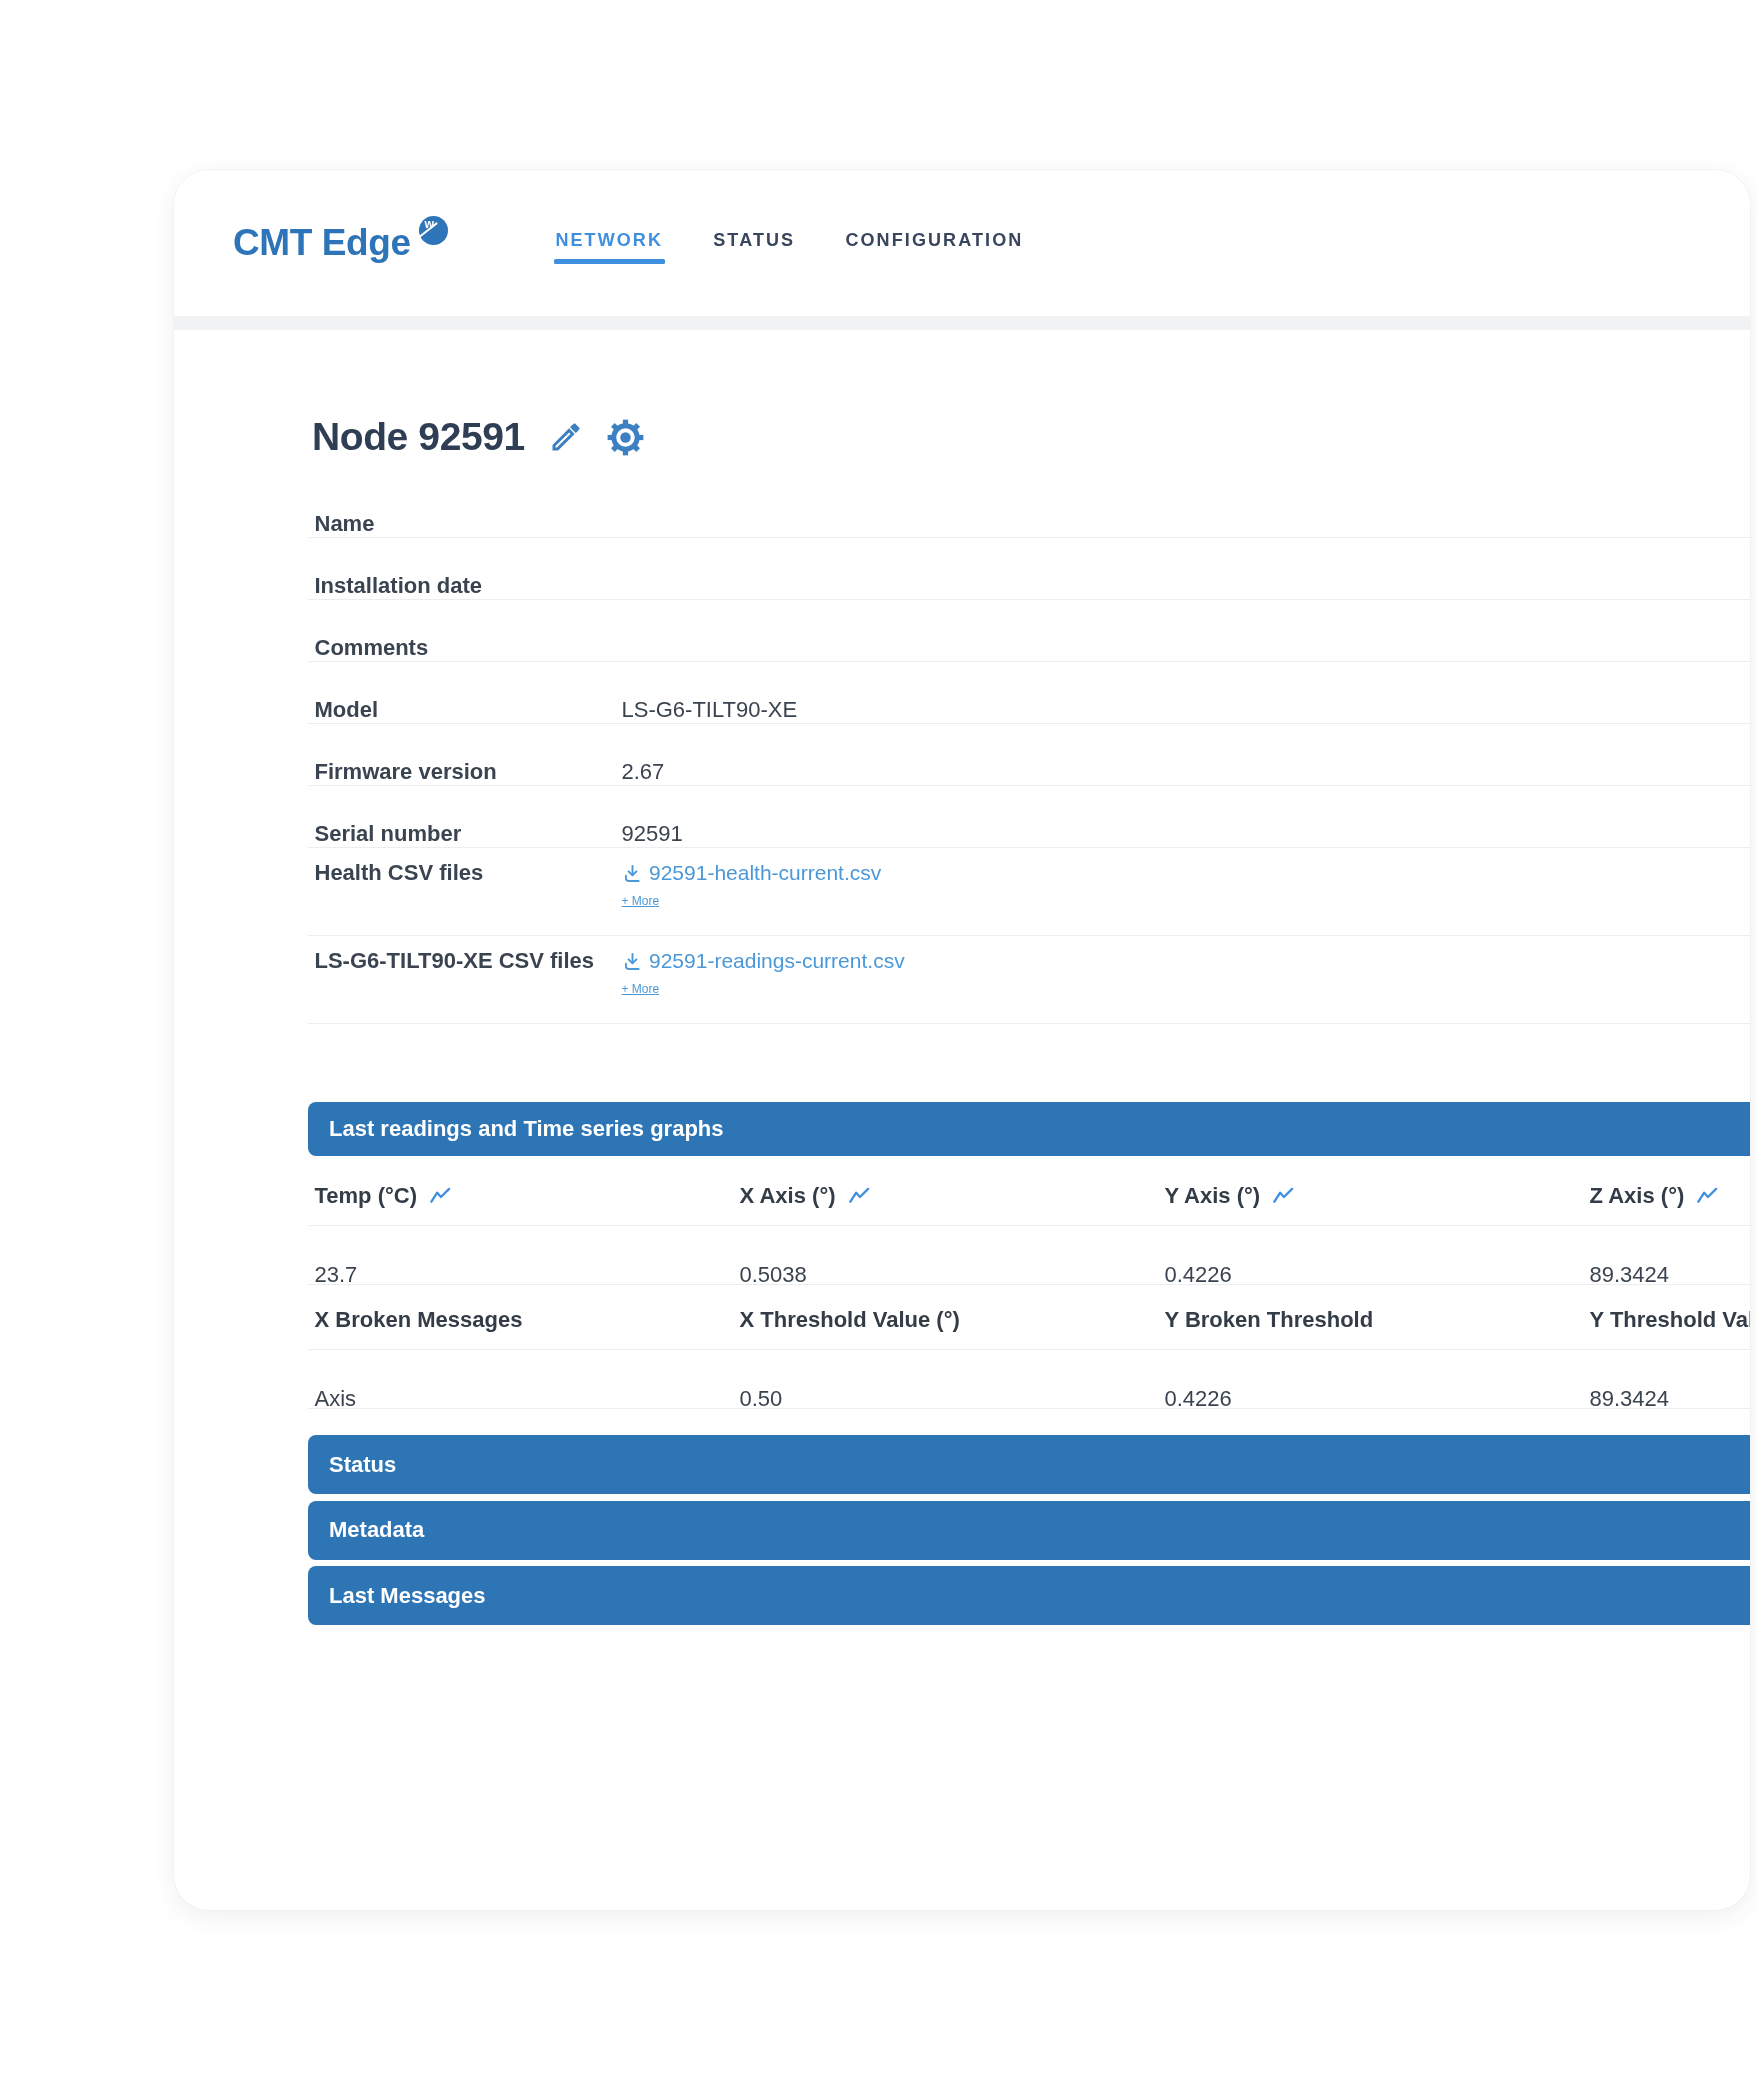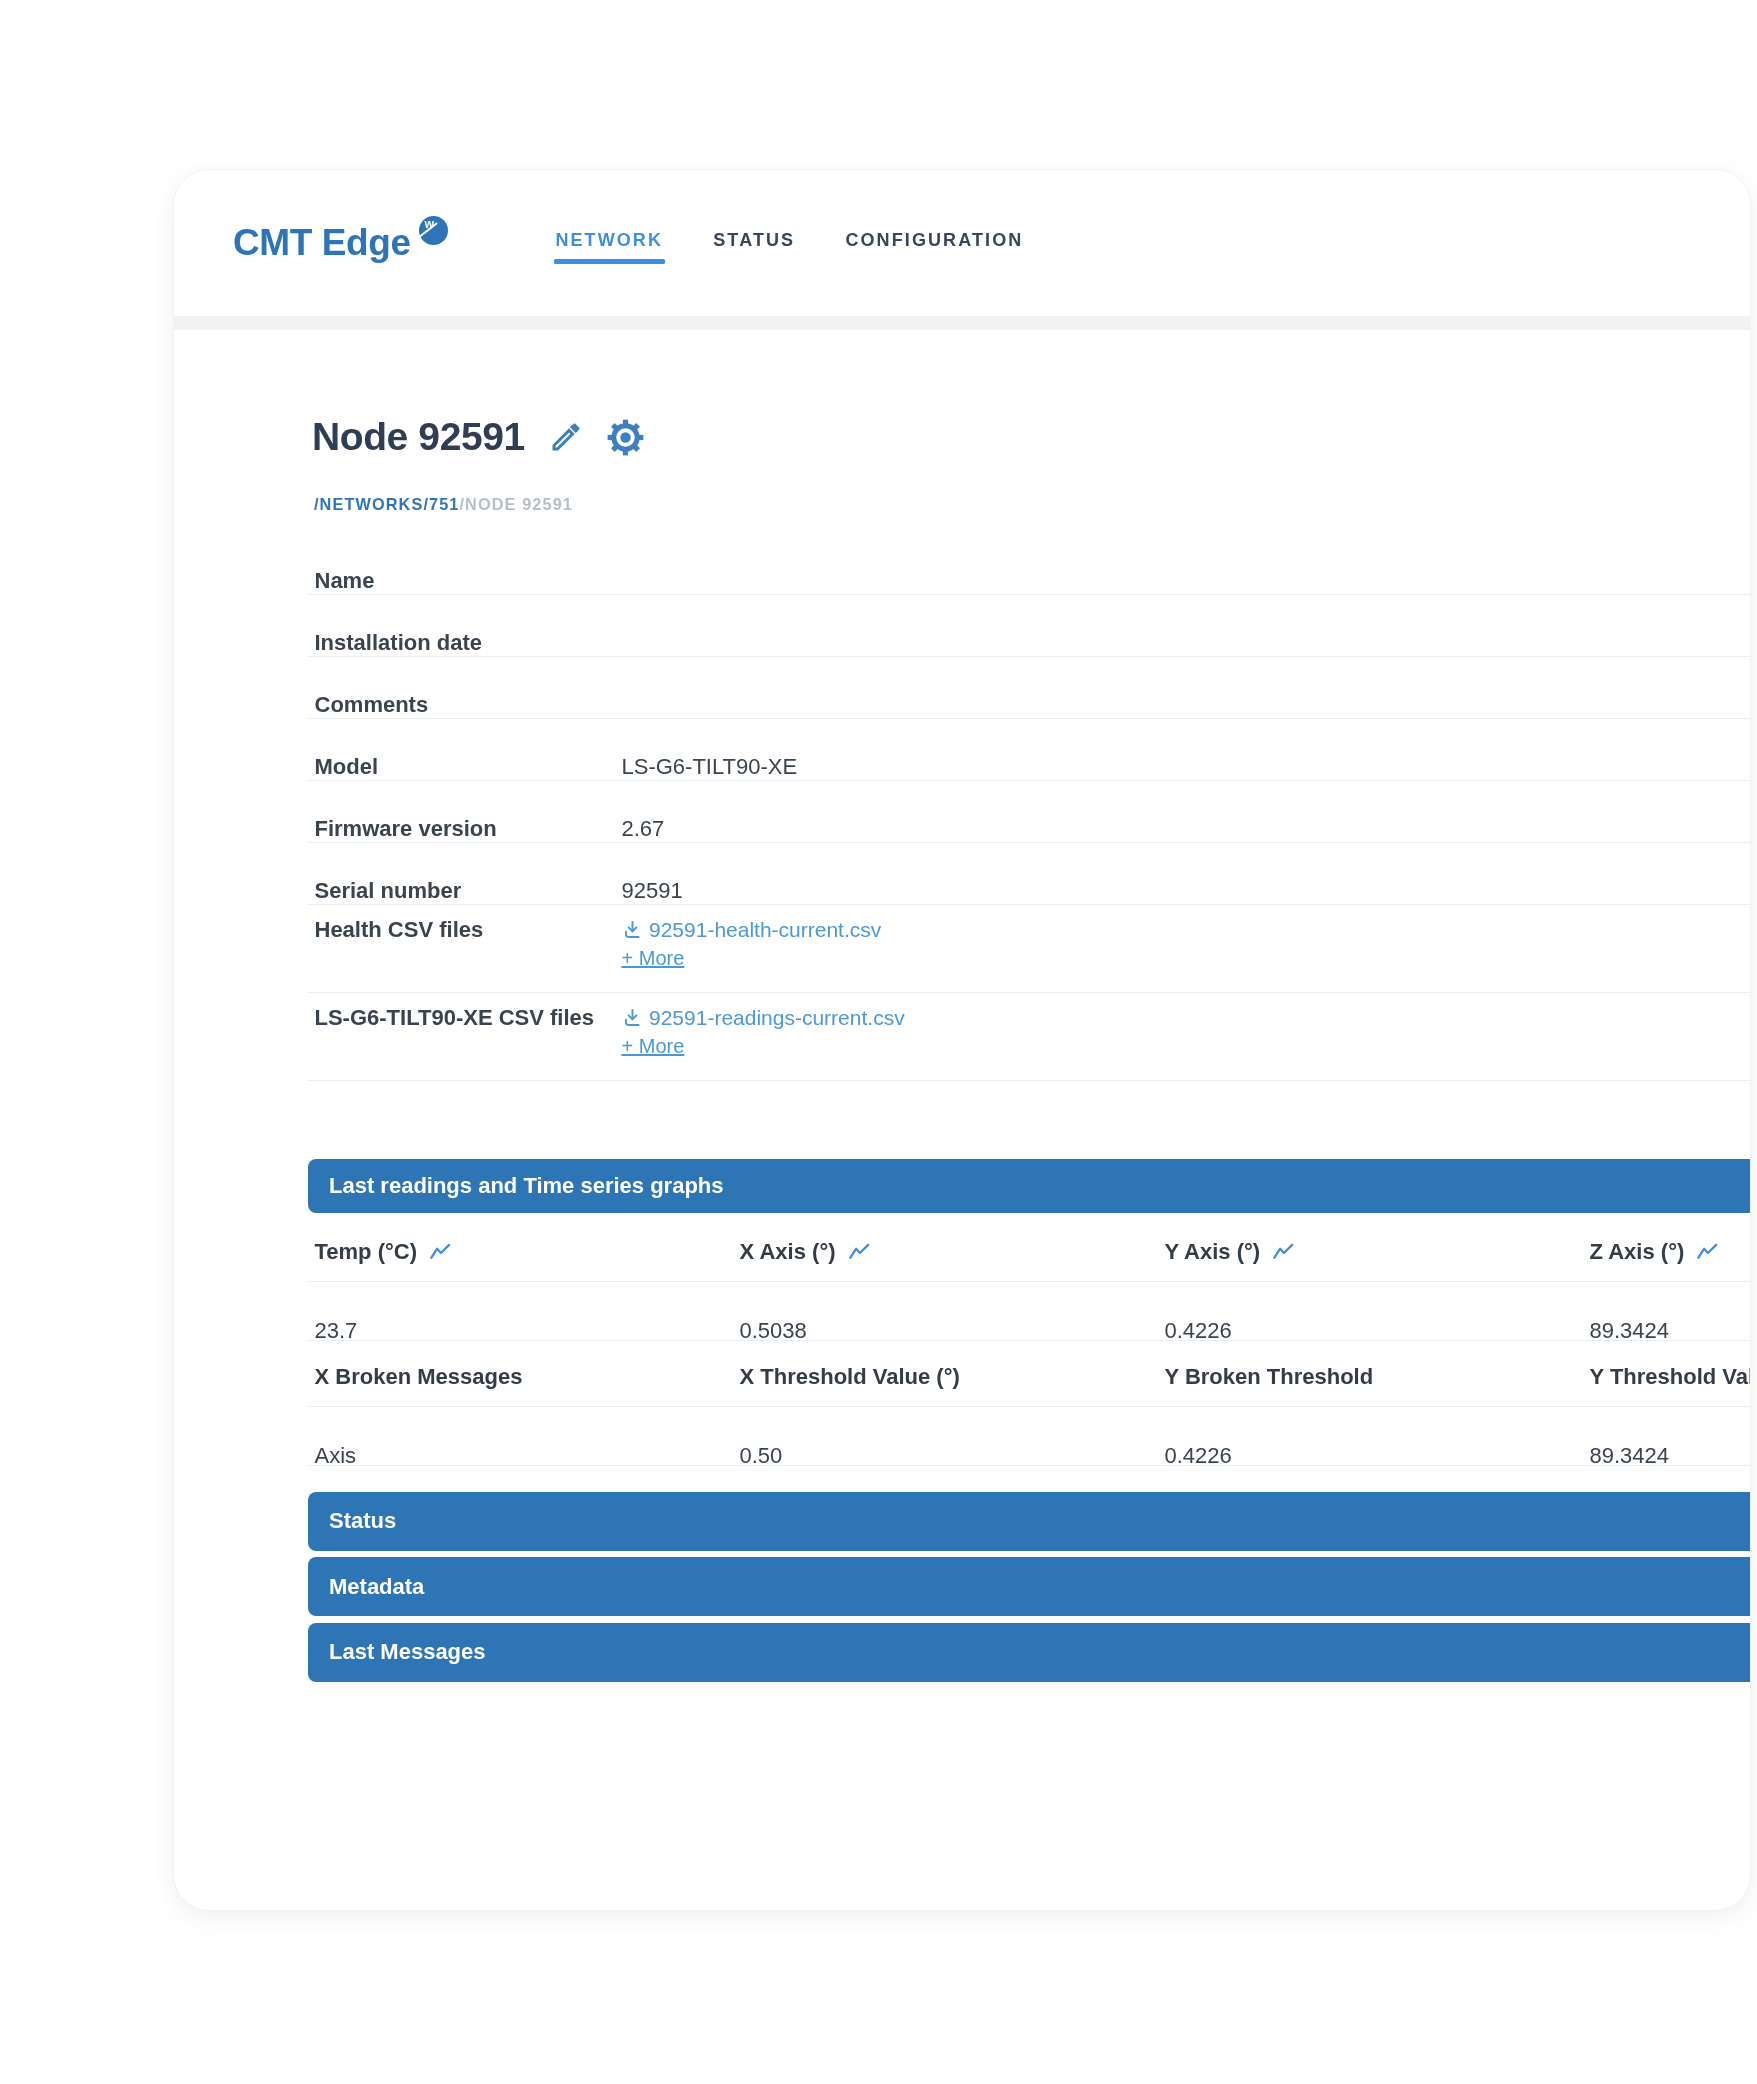--- a/index.html
+++ b/index.html
@@ -148,21 +148,21 @@
     gap: 6.5px;
     color: var(--link-blue, #4b98d9);
     font-size: 21px;
     cursor: pointer;
     text-decoration: none;
   }
   .more-link {
     display: inline-block;
     margin-top: 5.7px;
     color: var(--link-blue, #4b98d9);
-    font-size: 20px;
+    font-size: 12px;
     text-decoration: underline;
     cursor: pointer;
   }
 
   
   .section-bar {
     margin: 78px -11.4px 0 134px;
     height: 54px;
     background: var(--accent-blue, #2e75b6);
     border-radius: 8.1px;
@@ -253,23 +253,20 @@
             <line x1="3.4" y1="12.0" x2="0.4" y2="12.0" stroke="#3c80c2" stroke-width="3.4"></line>
             <line x1="5.9" y1="5.9" x2="3.8" y2="3.8" stroke="#3c80c2" stroke-width="3.4"></line>
             <line x1="12.0" y1="3.4" x2="12.0" y2="0.4" stroke="#3c80c2" stroke-width="3.4"></line>
             <line x1="18.1" y1="5.9" x2="20.2" y2="3.8" stroke="#3c80c2" stroke-width="3.4"></line>
             <circle cx="12" cy="12" r="7.6" fill="none" stroke="#3c80c2" stroke-width="3.2"></circle>
     <circle cx="12" cy="12" r="3.4" fill="#3c80c2"></circle>
           </svg>
         </span>
     </div>
 
-    <div class="breadcrumb">
-      <span class="crumb-link">/NETWORKS/751</span><span class="crumb-current">/NODE 92591</span>
-    </div>
 
     <div class="details" id="details">
         <div class="detail-row">
           <div class="detail-label">Name</div>
           <div class="detail-value"></div>
         </div>
         <div class="detail-row">
           <div class="detail-label">Installation date</div>
           <div class="detail-value"></div>
         </div>

